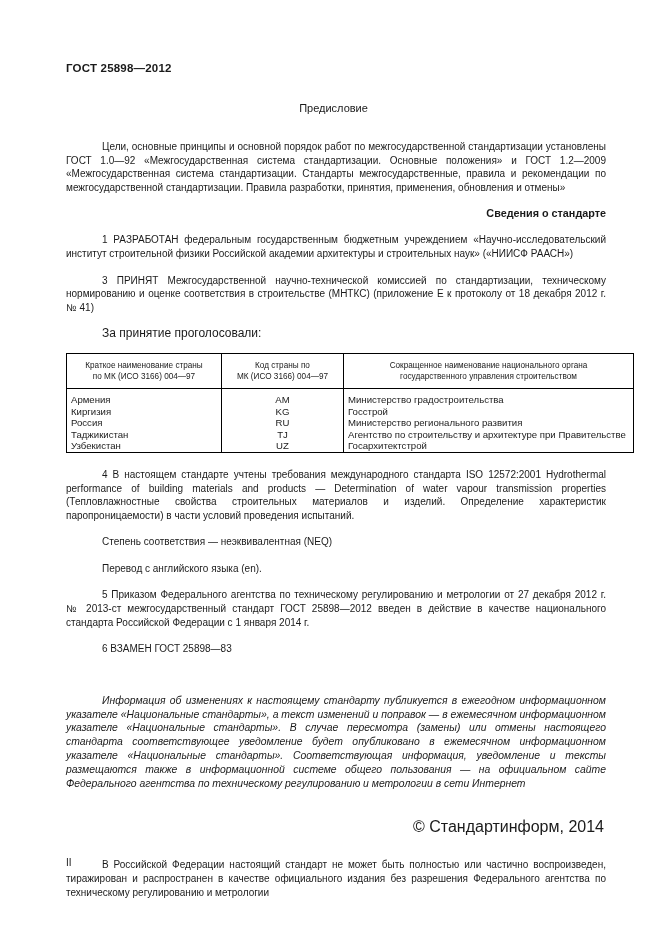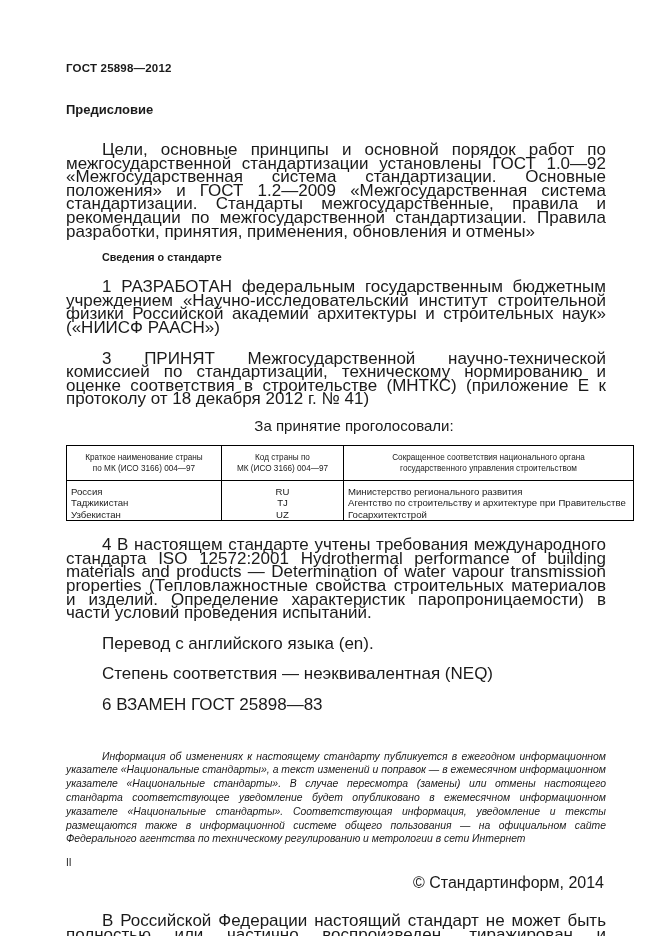--- a/index.html
+++ b/index.html
@@ -27,47 +27,47 @@
     top: 62px;
     width: 540px;
   }
   .doc-header {
     font-size: 11.5px;
     font-weight: bold;
     letter-spacing: 0.2px;
     margin: 0 0 28px 0;
   }
   .doc-title {
-    text-align: left;
-    font-size: 13px;
-    font-weight: bold;
+    text-align: center;
+    font-size: 11px;
+    font-weight: normal;
     margin: 0 0 26px 0;
     padding-right: 5px;
   }
   p.body-par {
-    font-size: 17px;
+    font-size: 10px;
     line-height: 13.6px;
-    margin: 17px 0 13px 0;
+    margin: 0 0 13px 0;
     text-align: justify;
     text-indent: 36px;
     hyphens: none;
   }
   .sec-title {
     font-size: 10.8px;
     font-weight: bold;
     margin: 0 0 14px 0;
     text-indent: 36px;
+    text-align: right;
   }
   .tight { margin-bottom: 3px; }
   .vote-line {
-    font-size: 15px;
+    font-size: 12px;
     line-height: 13.6px;
     text-indent: 36px;
     margin: 0 0 12px 0;
-    text-align: center;
   }
   table.countries {
     border-collapse: collapse;
     width: 540px;
     margin: 0 0 15px 0;
     table-layout: fixed;
   }
   table.countries td, table.countries th {
     border: 1px solid #000;
     padding: 0;
@@ -149,49 +149,60 @@
           <tr>
             <th class="col-a">
               <span>Краткое наименование страны</span><br>
               <span>по МК (ИСО 3166) 004—97</span>
             </th>
             <th class="col-b">
               <span>Код страны по</span><br>
               <span>МК (ИСО 3166) 004—97</span>
             </th>
             <th class="col-c">
-              <span>Сокращенное соответствия национального органа</span><br>
+              <span>Сокращенное наименование национального органа</span><br>
               <span>государственного управления строительством</span>
             </th>
           </tr>
         </thead>
         <tbody>
+          <tr>
+            <td class="c-name">Армения</td>
+            <td class="c-code">AM</td>
+            <td class="c-org">Министерство градостроительства</td>
+          </tr>
+          <tr>
+            <td class="c-name">Киргизия</td>
+            <td class="c-code">KG</td>
+            <td class="c-org">Госстрой</td>
+          </tr>
           <tr>
             <td class="c-name">Россия</td>
             <td class="c-code">RU</td>
             <td class="c-org">Министерство регионального развития</td>
           </tr>
           <tr>
             <td class="c-name">Таджикистан</td>
             <td class="c-code">TJ</td>
             <td class="c-org">Агентство по строительству и архитектуре при Правительстве</td>
           </tr>
           <tr>
             <td class="c-name">Узбекистан</td>
             <td class="c-code">UZ</td>
             <td class="c-org">Госархитектстрой</td>
           </tr>
         </tbody>
       </table>
     </div>
 
     <p class="body-par tight">4  В настоящем стандарте учтены требования международного стандарта ISO 12572:2001 Hydrothermal performance of building materials and products — Determination of water vapour transmission properties (Тепловлажностные свойства строительных материалов и изделий. Определение характеристик паропроницаемости) в части условий проведения испытаний.</p>
+    <p class="body-par">Степень соответствия — неэквивалентная (NEQ)</p>
     <p class="body-par tight">Перевод с английского языка (en).</p>
-    <p class="body-par">Степень соответствия — неэквивалентная (NEQ)</p>
-
+
+    <p class="body-par">5  Приказом Федерального агентства по техническому регулированию и метрологии от 27 декабря 2012 г. № 2013-ст межгосударственный стандарт ГОСТ 25898—2012 введен в действие в качестве национального стандарта Российской Федерации с 1 января 2014 г.</p>
     <p class="body-par">6  ВЗАМЕН ГОСТ 25898—83</p>
 
     <div class="italic-block">
       <p>Информация об изменениях к настоящему стандарту публикуется в ежегодном информационном указателе «Национальные стандарты», а текст изменений и поправок — в ежемесячном информационном указателе «Национальные стандарты». В случае пересмотра (замены) или отмены настоящего стандарта соответствующее уведомление будет опубликовано в ежемесячном информационном указателе «Национальные стандарты». Соответствующая информация, уведомление и тексты размещаются также в информационной системе общего пользования — на официальном сайте Федерального агентства по техническому регулированию и метрологии в сети Интернет</p>
     </div>
 
     <div class="copyright">©  Стандартинформ, 2014</div>
 
     <p class="body-par">В  Российской Федерации настоящий стандарт не может быть полностью или частично воспроизведен, тиражирован и распространен в качестве официального издания без разрешения Федерального агентства по техническому регулированию и метрологии</p>
 

